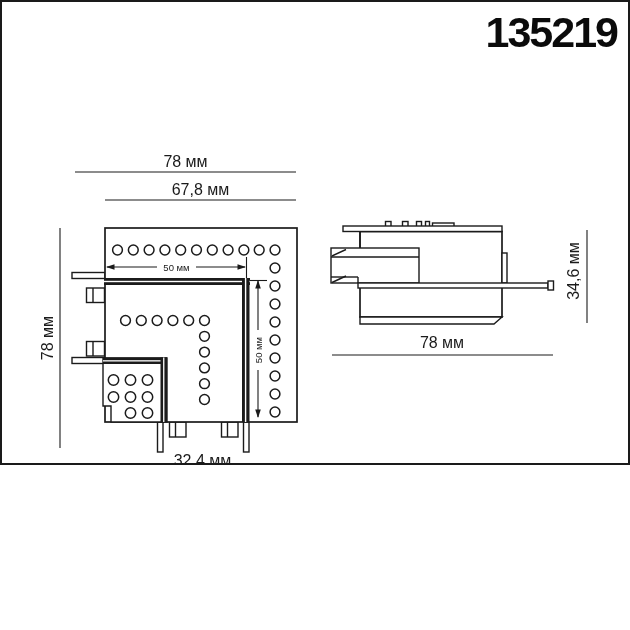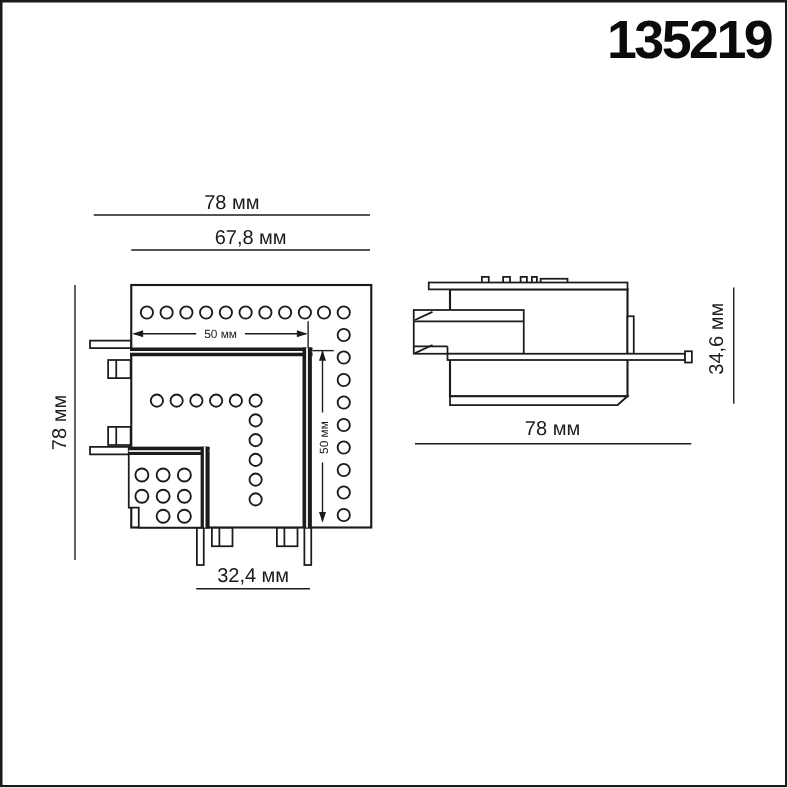--- a/index.html
+++ b/index.html
@@ -1,17 +1,17 @@
 <!DOCTYPE html>
 <html><head>
 <meta charset="utf-8">
 <style>
   html,body{margin:0;padding:0;background:#fff;}
   .sheet{
-    position:relative;width:630px;height:630px;background:#ffffff;
+    position:relative;width:630px;height:465px;background:#ffffff;
     font-family:"Liberation Sans",sans-serif;overflow:hidden;box-sizing:border-box;text-decoration:underline;
   }
   .frame{position:absolute;inset:0;border:2.5px solid #1a1a1a;pointer-events:none;}
   .article{
     position:absolute;top:11px;right:13px;
     font:bold 43px/1 "Liberation Sans",sans-serif;
     letter-spacing:-2px;color:#0b0b0b;
   }
   svg{position:absolute;left:0;top:0;}
   .o   {stroke:#1b1b1b;stroke-width:1.7;fill:#ffffff;}

